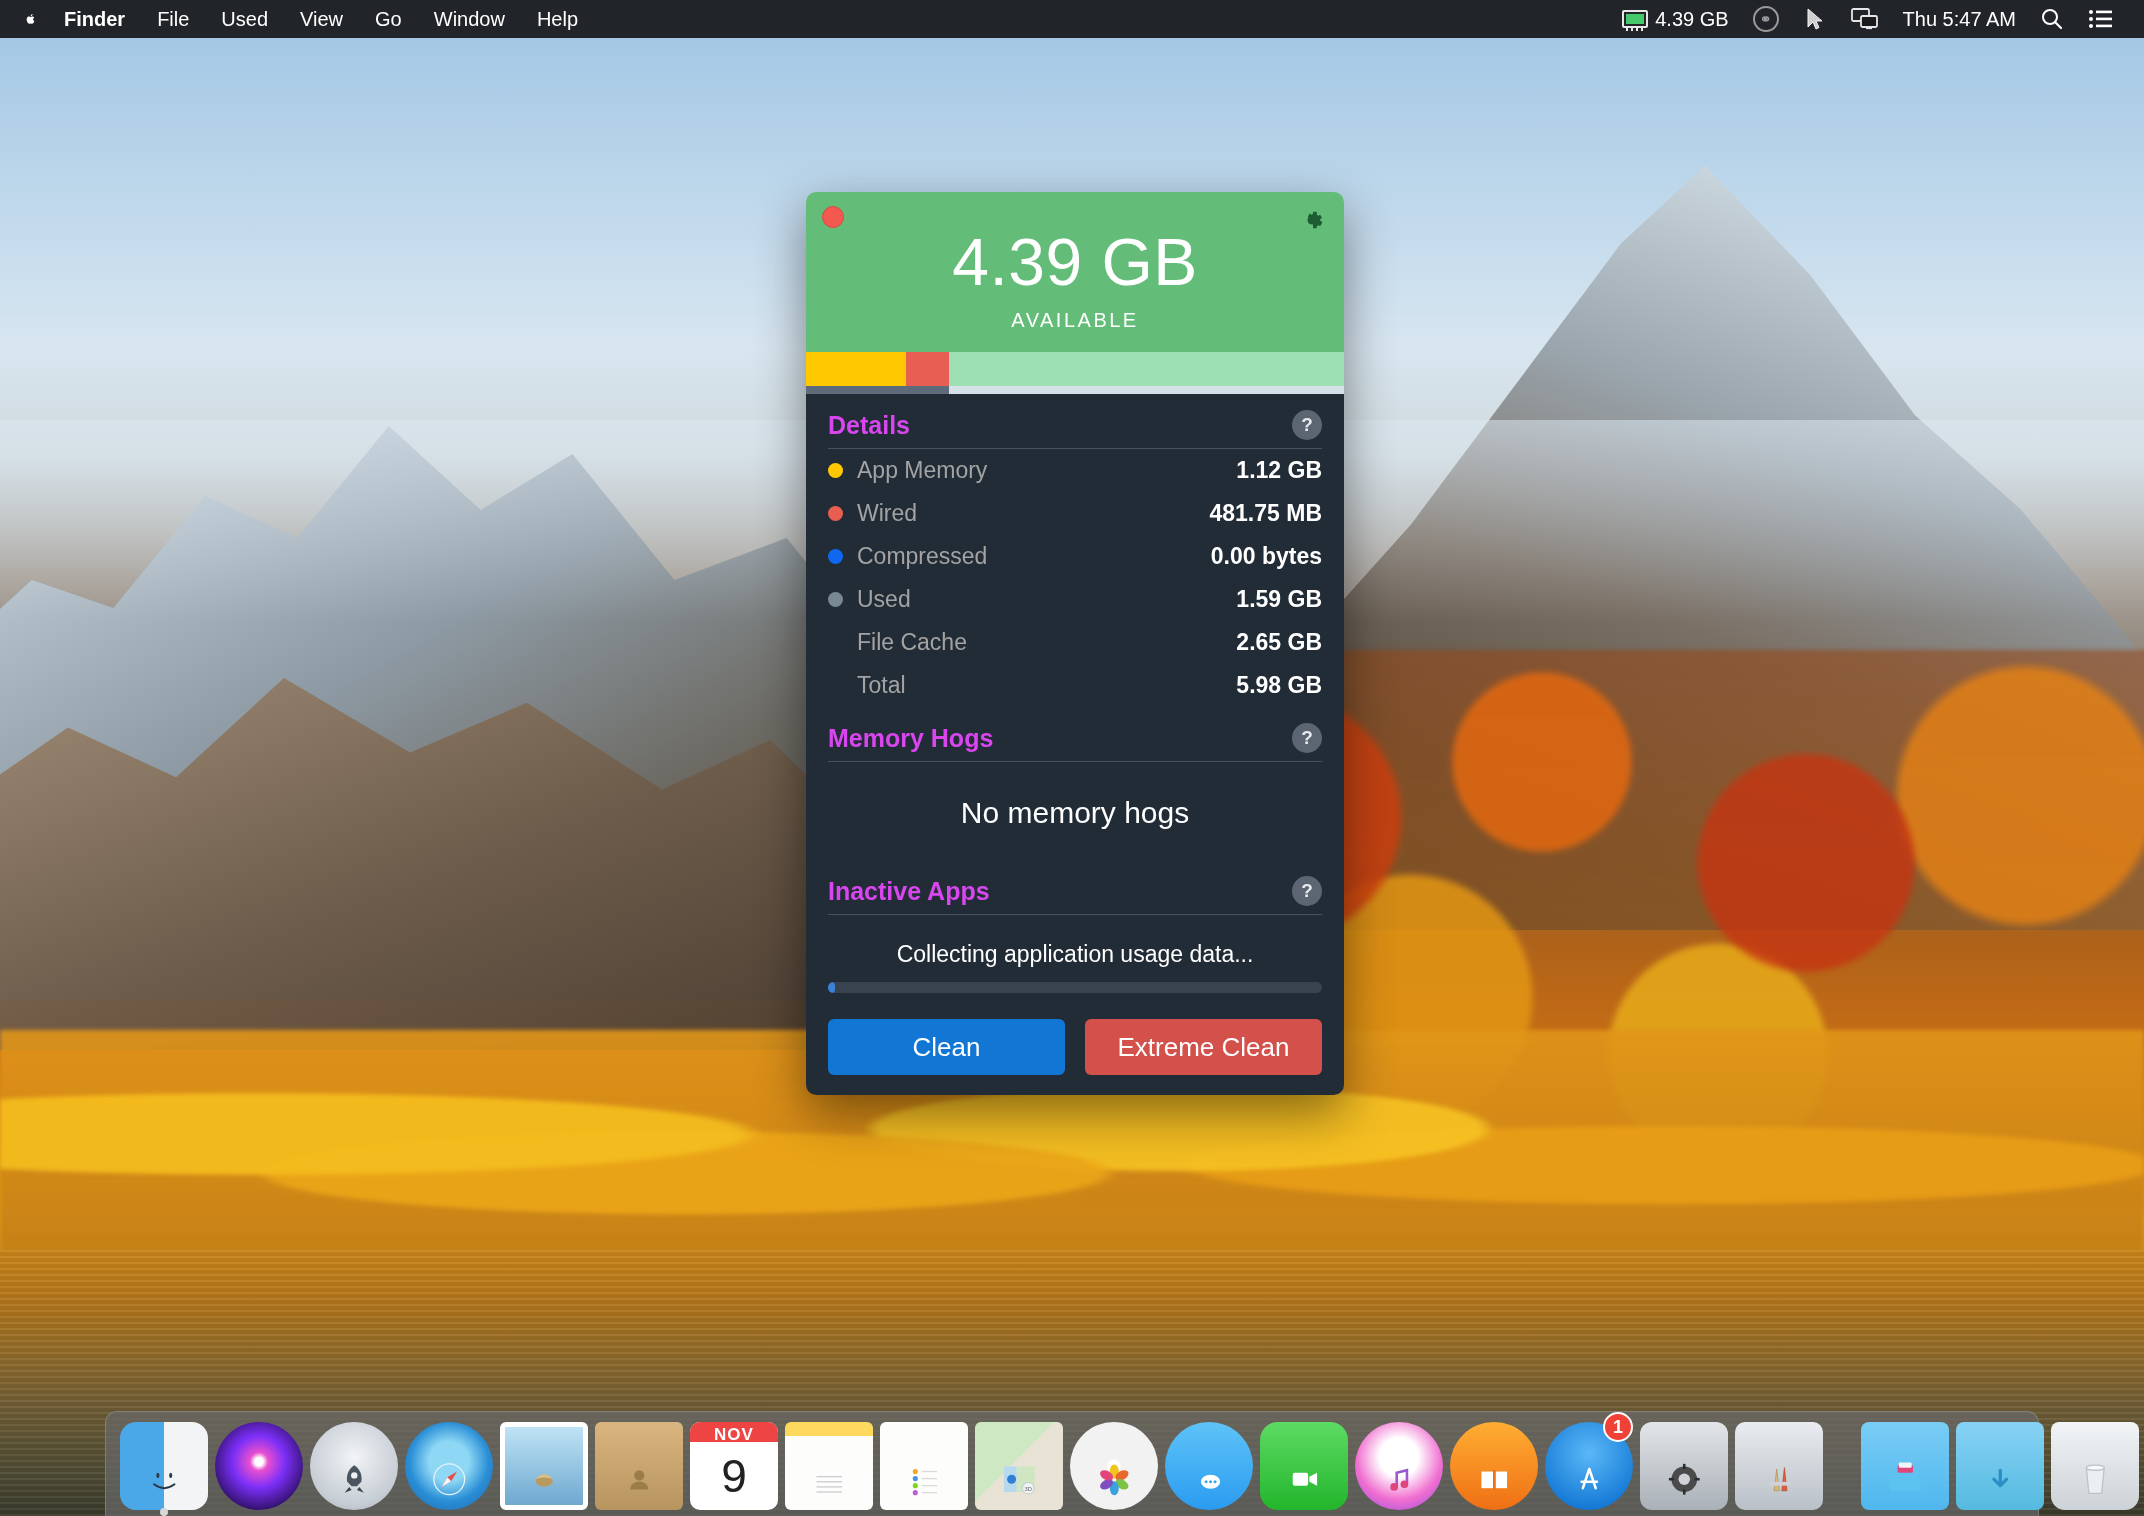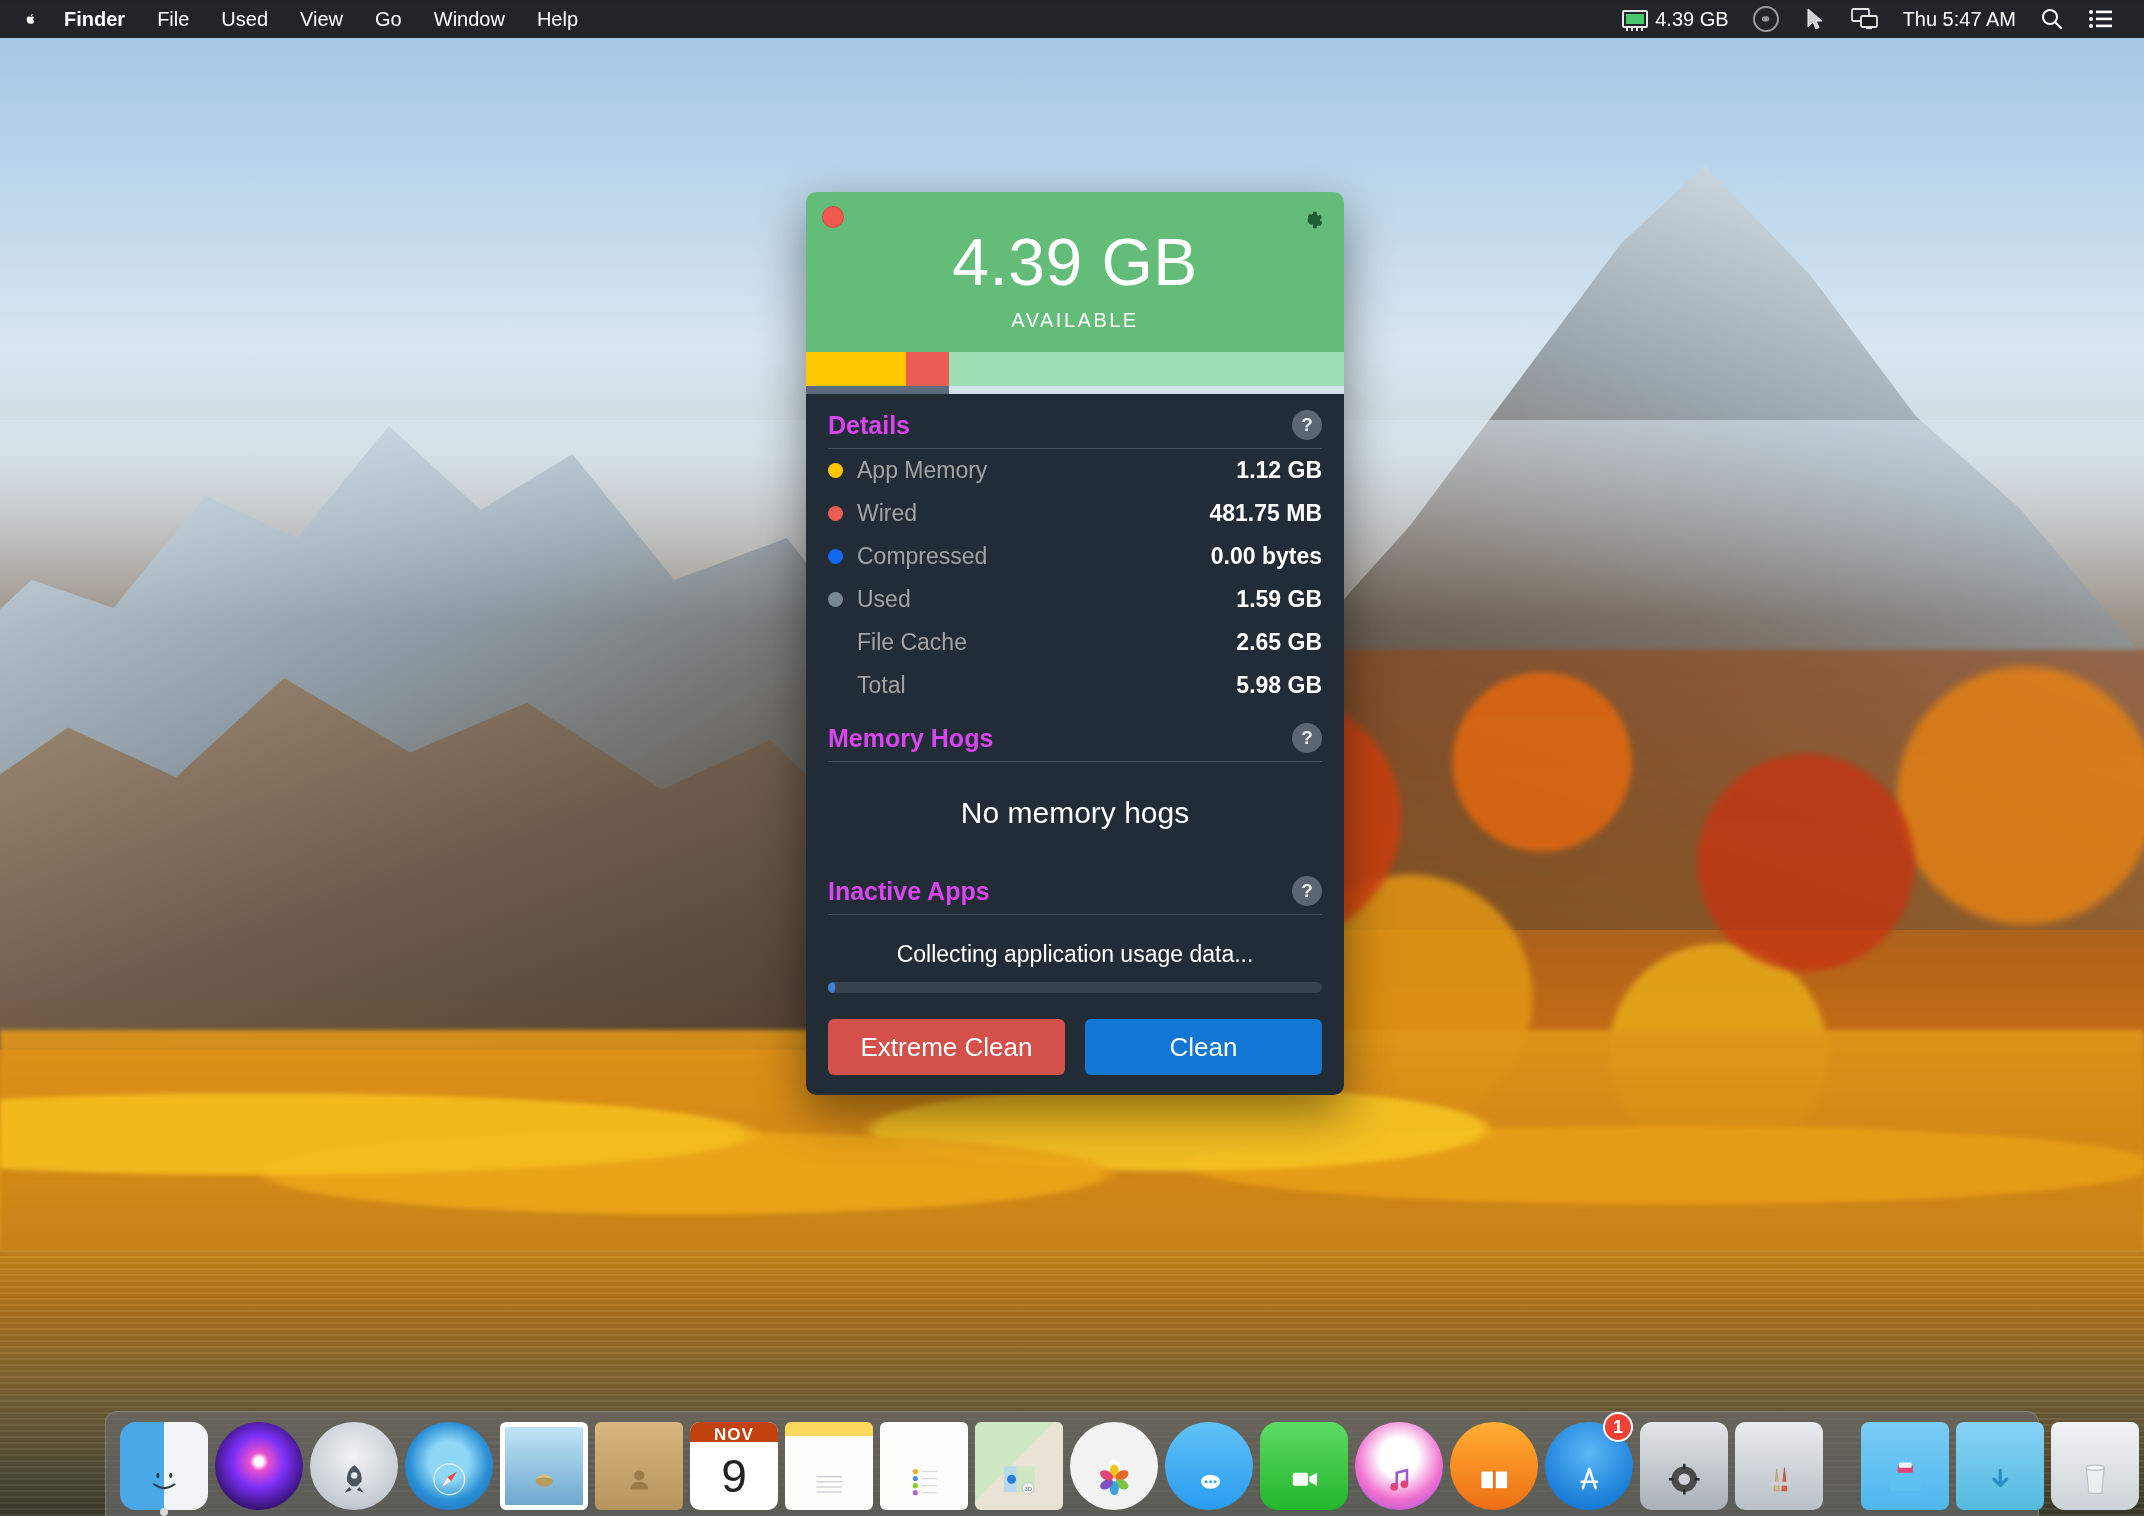--- a/index.html
+++ b/index.html
@@ -211,21 +211,21 @@
   .dock-sep{ width:2px; height:78px; background:rgba(255,255,255,.45); margin:0 12px 6px 12px; align-self:flex-end;}
 
   
   .ic-finder{ background:linear-gradient(to right,#4aa8e8 0 50%, #f2f4f6 50% 100%); border-radius:16px; overflow:hidden;}
   .ic-siri{ background:radial-gradient(circle at 50% 45%, #ffffff 0 6%, #e84fd0 14%, #7b2ff7 40%, #2b0e5e 78%); border-radius:50%; }
   .ic-launchpad{ background:radial-gradient(circle at 50% 40%, #f2f4f6, #c5ccd3 70%, #9aa3ab); border-radius:50%; }
   .ic-safari{ background:radial-gradient(circle at 50% 45%, #8fd8f5 0 30%, #2a8fd6 60%, #1a62a8 100%); border-radius:50%; }
   .ic-mail{ background:linear-gradient(to bottom,#bfe3f5,#6fa8cf); border-radius:6px; border:5px solid #fff;}
   .ic-contacts{ background:linear-gradient(to bottom,#d9b680,#b8955f); border-radius:6px; }
   .ic-calendar{ background:#fff; border-radius:10px; overflow:hidden; display:flex; flex-direction:column; }
-  .ic-calendar .cal-top{ background:#c2410c; color:#fff; font-size:17px; font-weight:bold; text-align:center; height:20px; line-height:26px; letter-spacing:1px;}
+  .ic-calendar .cal-top{ background:#ef4444; color:#fff; font-size:17px; font-weight:bold; text-align:center; height:20px; line-height:26px; letter-spacing:1px;}
   .ic-calendar .cal-day{ flex:1; color:#222; font-size:46px; font-weight:300; display:flex; align-items:center; justify-content:center;}
   .ic-notes{ background:linear-gradient(to bottom,#ffd95e 0 16%, #fdfdfb 16% 100%); border-radius:6px; }
   .ic-reminders{ background:#fdfdfb; border-radius:6px; }
   .ic-maps{ background:linear-gradient(135deg,#cfe8c4 0 45%, #e8e3d4 45% 100%); border-radius:6px; }
   .ic-photos{ background:radial-gradient(circle at 50% 50%, #ffffff 0 10%, #f2f2f2 11% 100%); border-radius:50%; }
   .ic-messages{ background:linear-gradient(to bottom,#5fc3f7,#2a9bf0); border-radius:50%; }
   .ic-facetime{ background:linear-gradient(to bottom,#5ddb63,#23b52c); border-radius:18px; }
   .ic-itunes{ background:radial-gradient(circle at 50% 40%, #fff 0 28%, #f06fd0 62%, #8b4ae0 100%); border-radius:50%; }
   .ic-ibooks{ background:linear-gradient(to bottom,#ffae33,#ef6f14); border-radius:50%; }
   .ic-appstore{ background:radial-gradient(circle at 50% 35%, #5bb8f7, #1277d4 80%); border-radius:50%; }
@@ -382,22 +382,22 @@
       <div class="section-title">Inactive Apps</div>
       <div class="help-btn">?</div>
     </div>
     <div class="divider"></div>
     <div class="collect-msg">Collecting application usage data...</div>
     <div class="progress-track">
       <div class="progress-fill"></div>
     </div>
 
     <div class="btn-row">
+      <button class="btn btn-clean">Clean</button>
       <button class="btn btn-extreme">Extreme Clean</button>
-      <button class="btn btn-clean">Clean</button>
     </div>
 
   </div>
 </div>
 
 <div id="dock">
 
   <div class="dock-item">
     <div class="dock-icon ic-finder">
       <div class="glyph">

